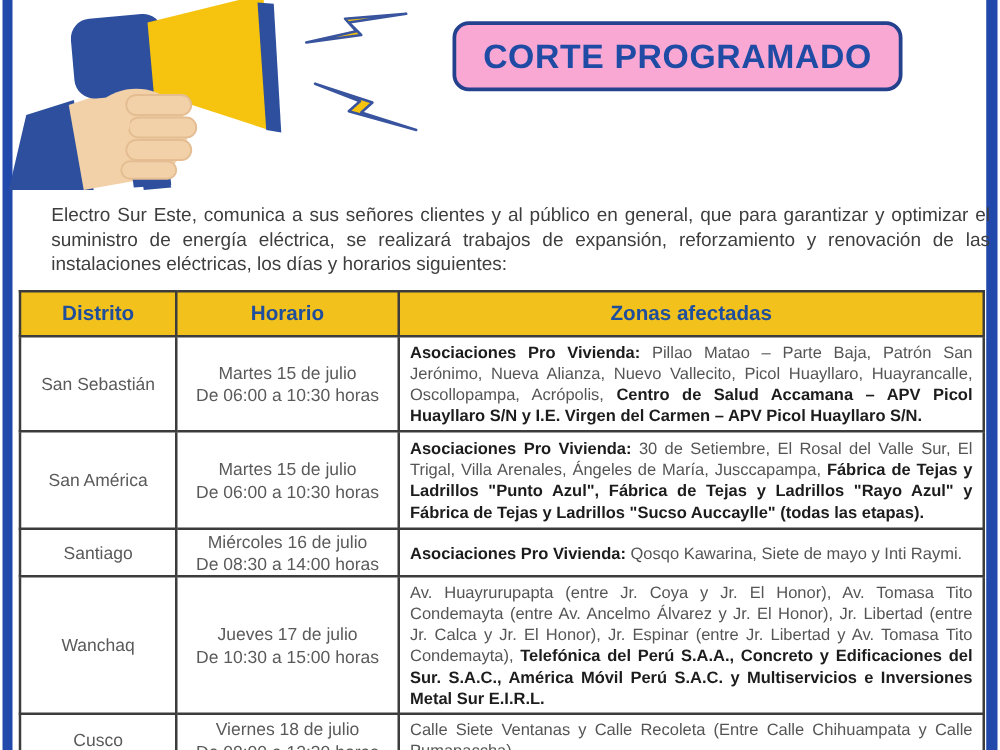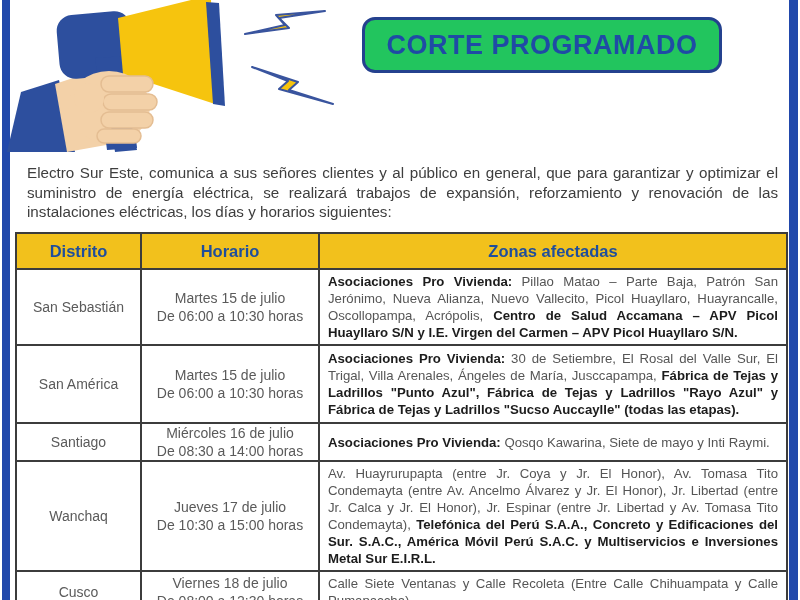--- a/index.html
+++ b/index.html
@@ -23,27 +23,27 @@
     text-align:center;
   }
   .page-title {
     display:inline-block;
     font-size:57px; font-weight:700; color:#1e4cae;
     letter-spacing:1px; line-height:1.08;
     border-bottom:5px solid #2b55a8; padding:0 6px 3px 6px;
   }
   .badge {
     margin:17px auto 0 auto; width:360px; height:56px;
-    background:#22c55e; border:3px solid #24418e; border-radius:13px;
+    background:#f9a8d4; border:3px solid #24418e; border-radius:13px;
     display:flex; align-items:center; justify-content:center;
     font-size:27px; font-weight:700; color:#1f4ba5; letter-spacing:0.5px;
   }
 
   .intro {
-    position:absolute; left:27px; top:163px; width:751px;
+    position:absolute; left:41px; top:163px; width:751px;
     font-size:15.2px; line-height:1.29; color:#3e3e3e;
     text-align:justify;
   }
 
   .outage-table {
     position:absolute; left:15px; top:232px; width:771px;
     border-collapse:collapse; table-layout:fixed;
   }
   .outage-table th, .outage-table td {
     border:2px solid #3c3c3c;

